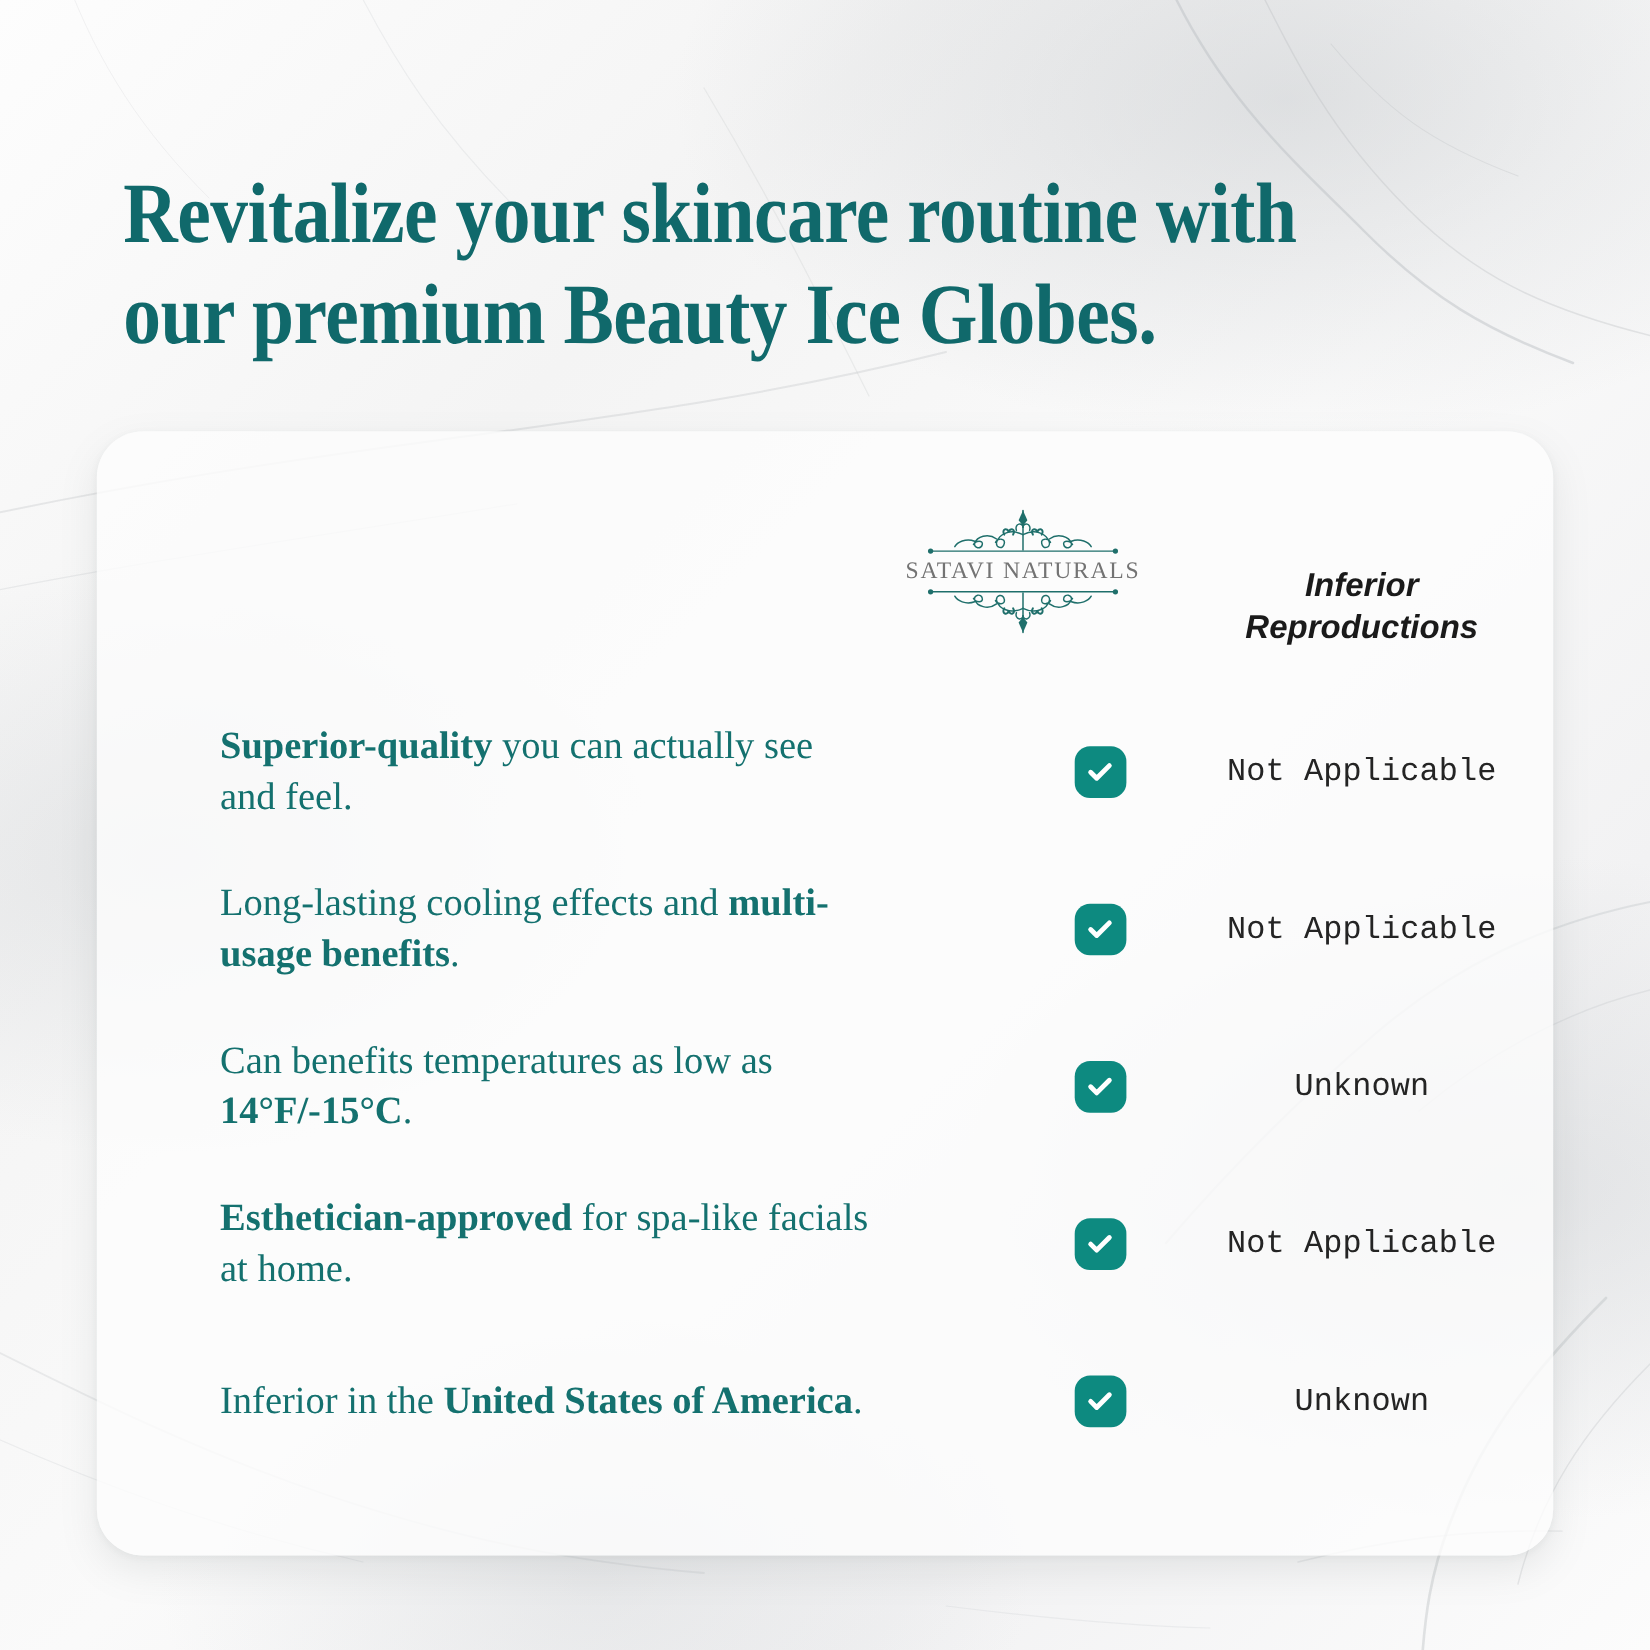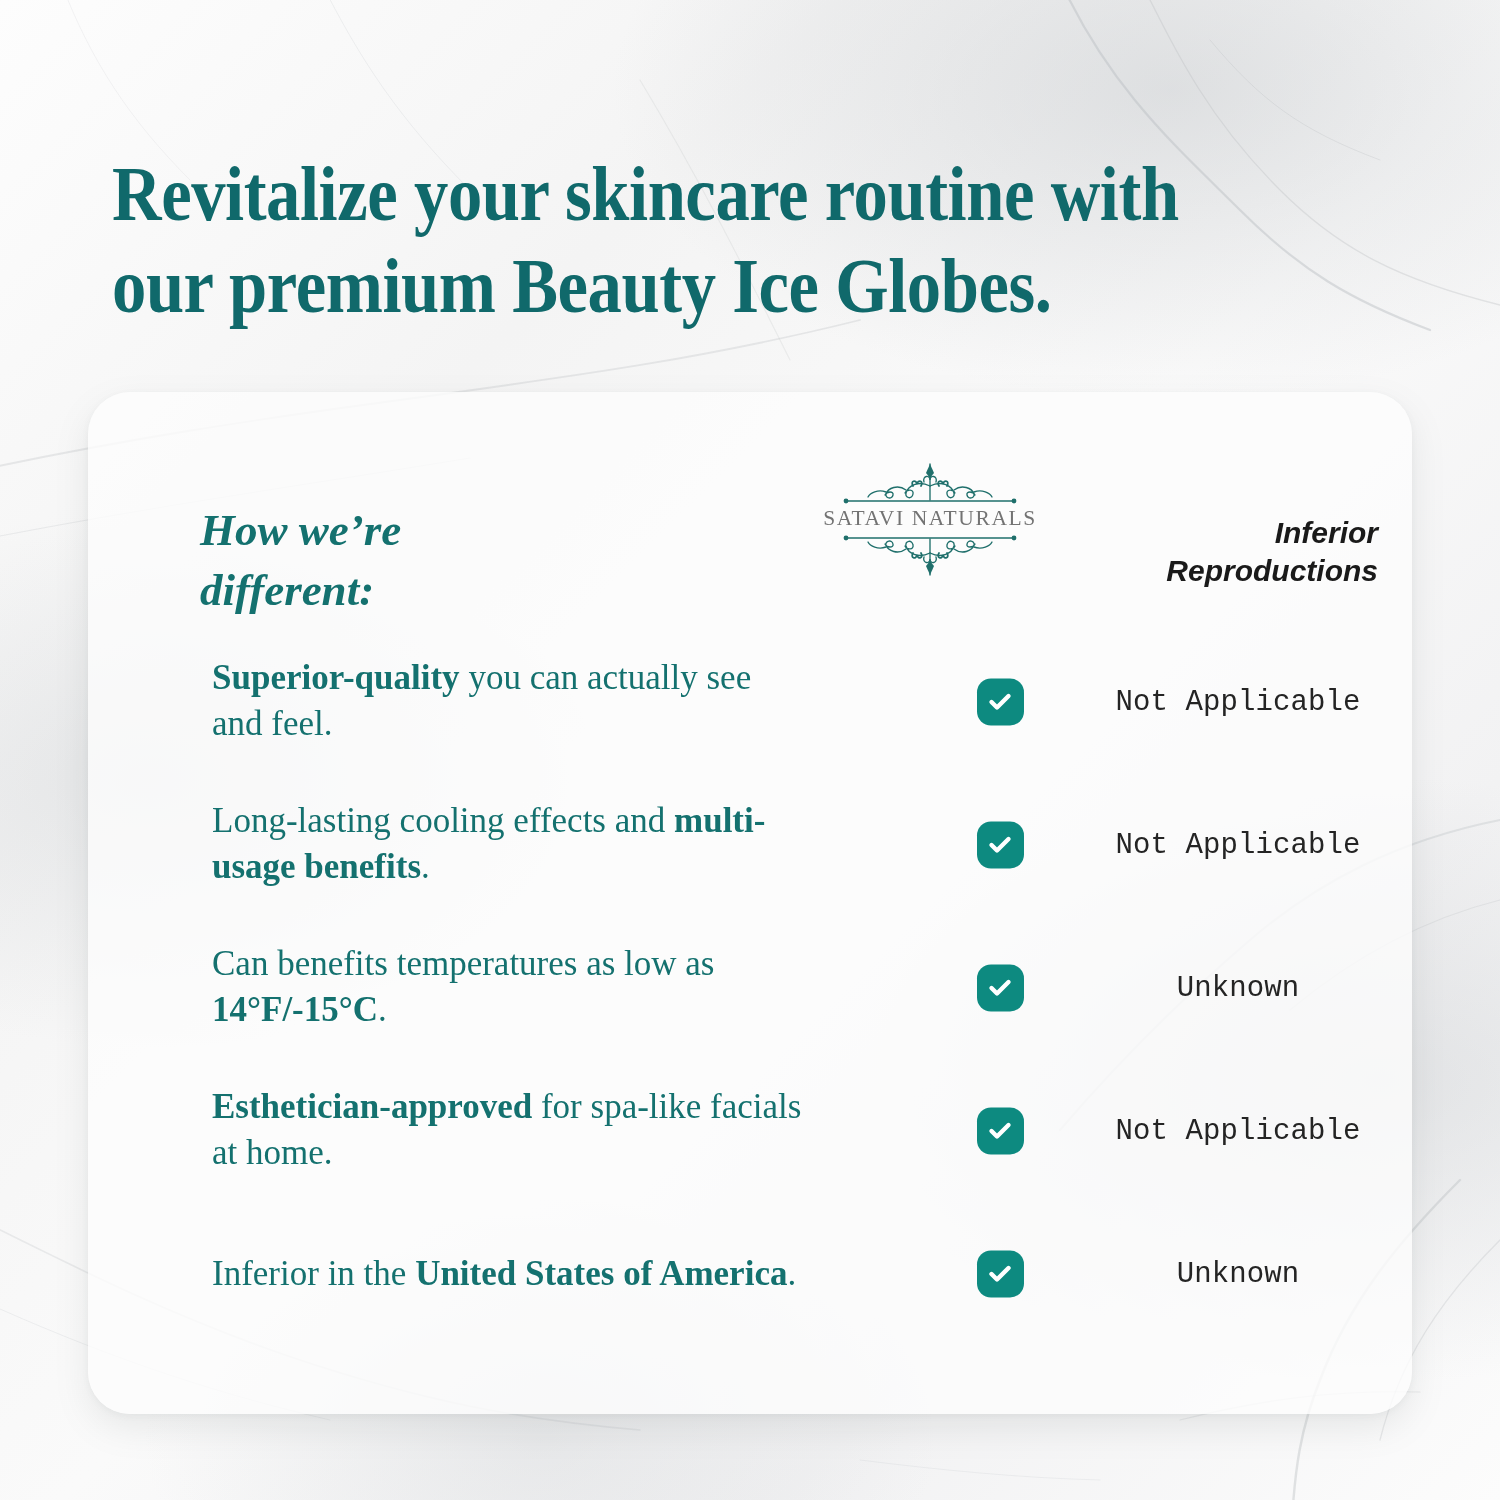--- a/index.html
+++ b/index.html
@@ -90,21 +90,21 @@
     font-size: 21.5px;
     letter-spacing: 1.6px;
     white-space: nowrap;
   }
 
   #competitor-heading {
     position: absolute;
     left: 1010px;
     top: 92px;
     width: 280px;
-    text-align: right;
+    text-align: center;
     color: #1a1a1a;
     font-family: "Liberation Sans", sans-serif;
     font-style: italic;
     font-weight: bold;
     font-size: 30px;
     line-height: 1.28;
   }
   #competitor-heading .ch-line { display: block; }
 
   
@@ -121,21 +121,20 @@
   .feature-text {
     position: absolute;
     left: 112px;
     top: 50%;
     transform: translateY(-50%);
     width: 590px;
     color: #14716f;
     font-family: "Liberation Serif", serif;
     font-size: 35px;
     line-height: 1.34;
-    margin-left: 12px;
   }
   .feature-text b { font-weight: bold; }
 
   .check-cell {
     position: absolute;
     left: 782px;
     top: 50%;
     transform: translateY(-50%);
     width: 260px;
     display: flex;
@@ -195,24 +194,20 @@
 
 <h1 id="headline">
   <span class="hl-line">Revitalize your skincare routine with</span>
   <span class="hl-line">our premium Beauty Ice Globes.</span>
 </h1>
 
 <section id="comparison-card">
 
   <div class="card-header">
 
-    <h2 id="section-heading">
-      <span class="sh-line">How we’re</span>
-      <span class="sh-line">different:</span>
-    </h2>
 
     <div id="brand-logo">
       <span class="logo-svg-wrap">
         <svg width="260" height="48" viewBox="0 0 260 48">
           <g fill="none" stroke="#1f6f6b" stroke-width="1.35" stroke-linecap="round">
 
             <path d="M130,4 L130,40"></path>
             <path d="M130,4 L126,13 L130,18 L134,13 Z" fill="#1f6f6b" stroke="none"></path>
             <path d="M124,22 C122,16 130,14 130,20 C130,14 138,16 136,22"></path>
 

